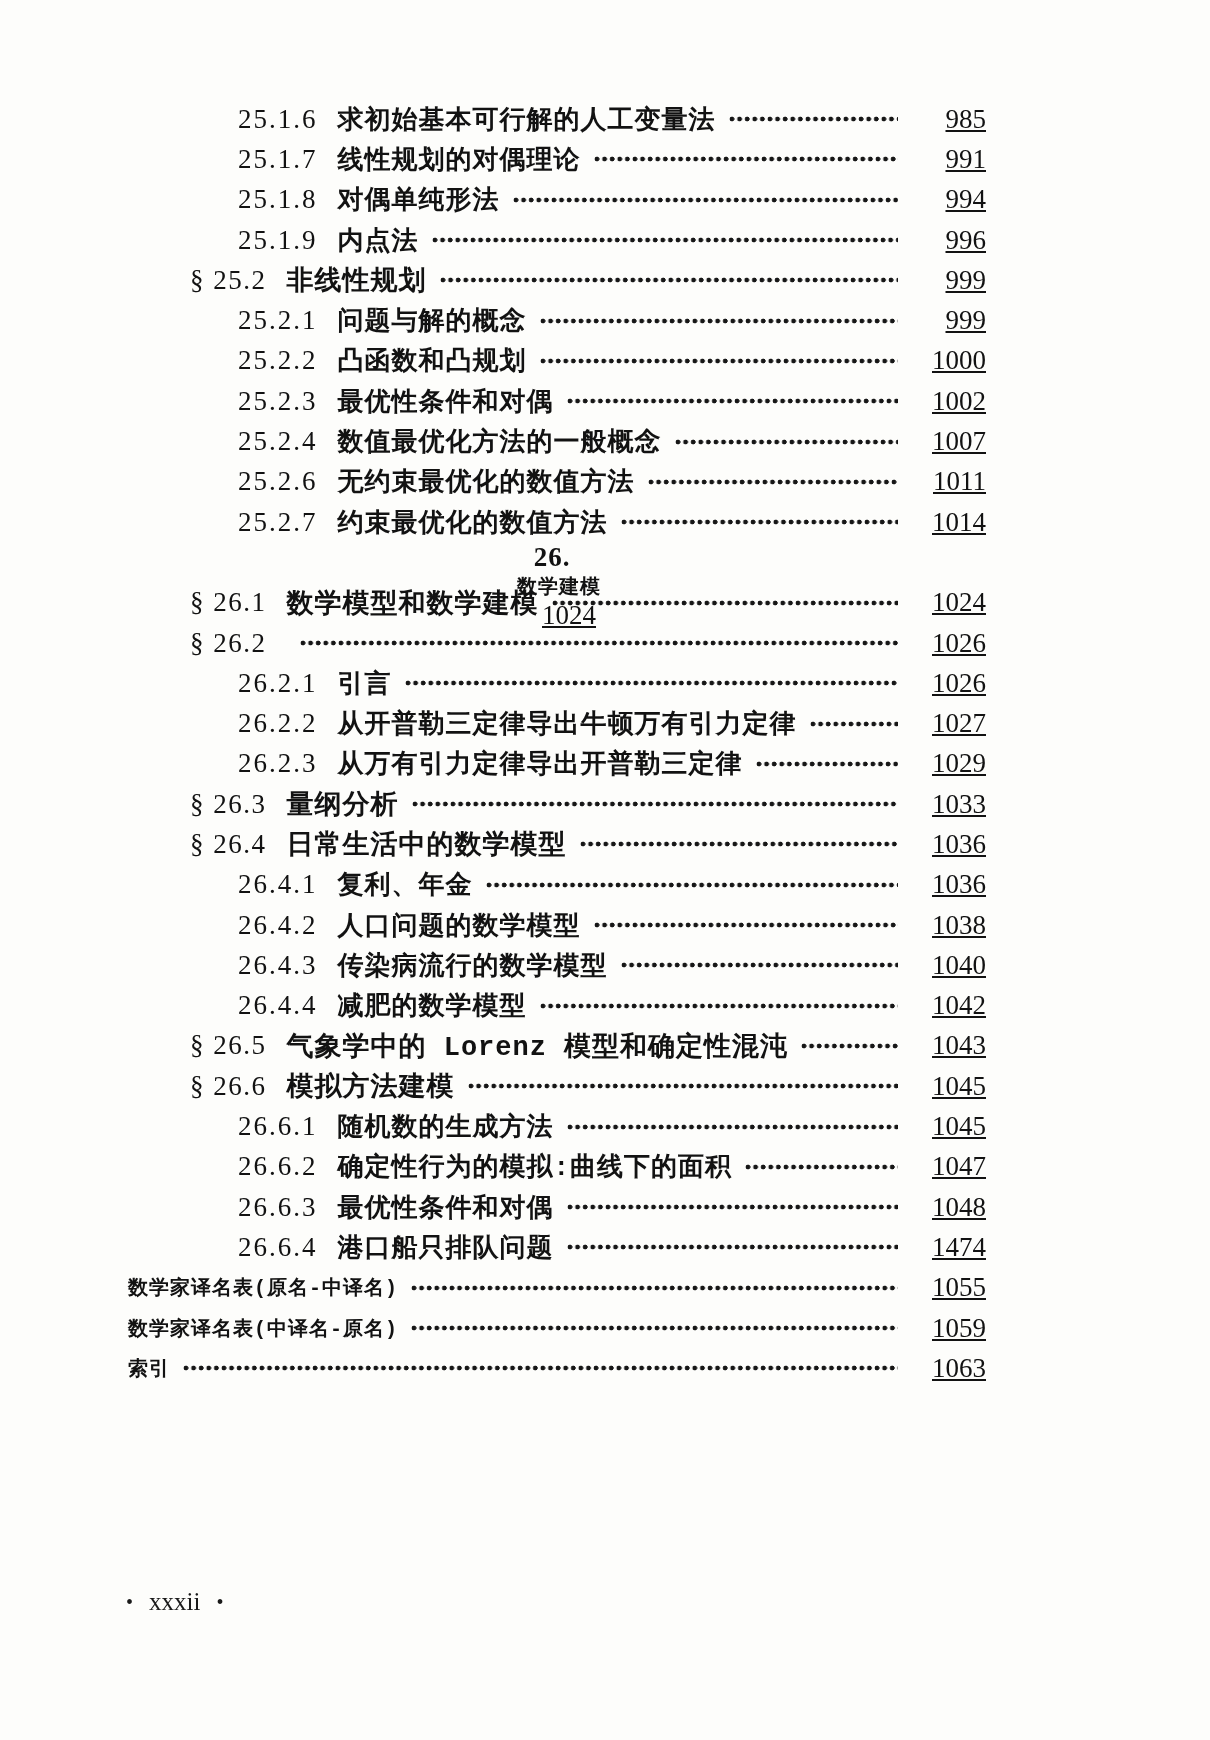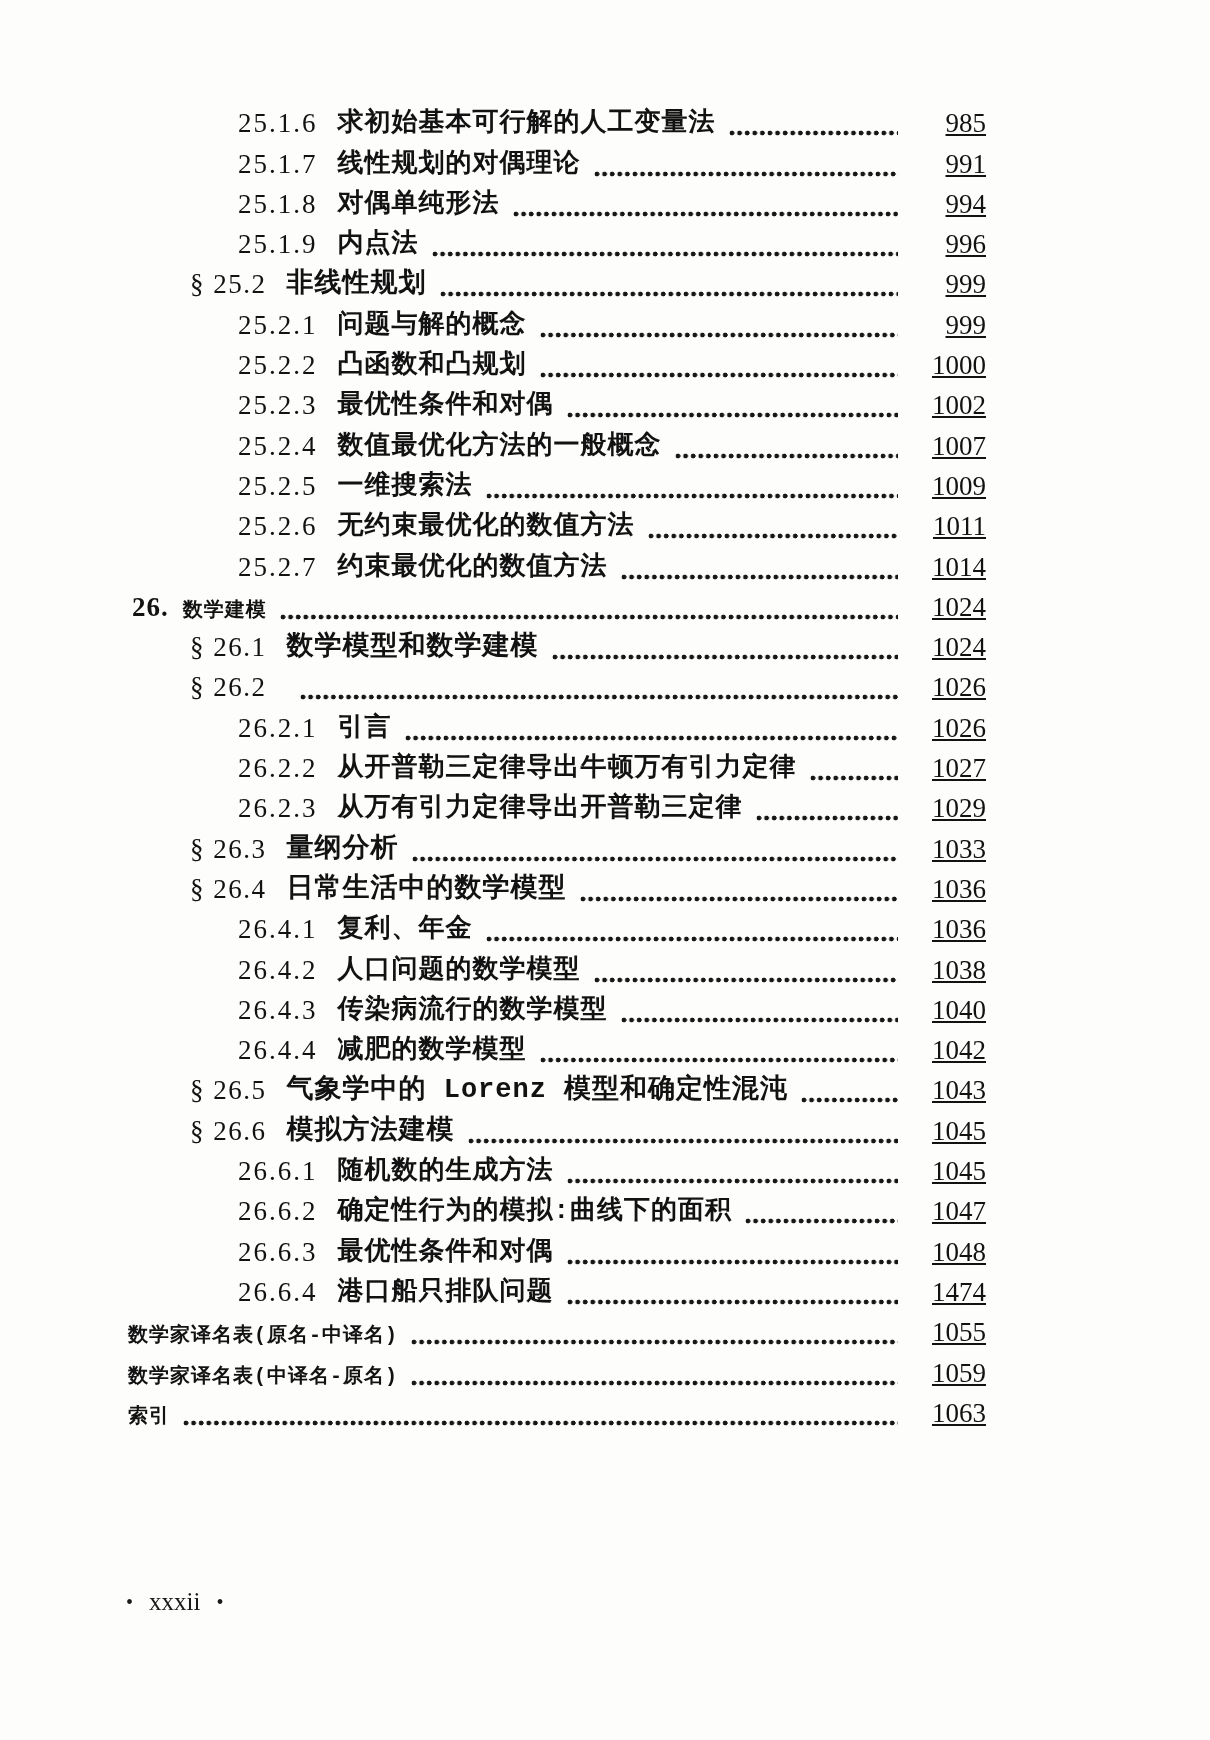--- a/index.html
+++ b/index.html
@@ -18,21 +18,21 @@
     overflow: hidden;
   }
   .toc {
     position: absolute;
     left: 118px;
     top: 99px;
     width: 868px;
   }
   .row {
     display: flex;
-    align-items: flex-end;
+    align-items: center;
     height: 40.3px;
     white-space: nowrap;
   }
   .num {
     font-family: "Liberation Serif", serif;
     font-size: 27px;
     letter-spacing: 2px;
     margin-right: 20px;
     flex: 0 0 auto;
   }
@@ -55,21 +55,21 @@
   }
   .pg {
     font-family: "Liberation Serif", serif;
     font-size: 27px;
     min-width: 74px;
     text-align: right;
     flex: 0 0 auto;
     text-decoration: underline;
   }
   
-  .level-chapter     { padding-left: 14px; }
+  .level-chapter     { padding-left: 14px; flex-direction: column; }
   .level-section     { padding-left: 72px; }
   .level-subsection  { padding-left: 120px; }
   .level-backmatter  { padding-left: 10px; }
 
   .level-chapter .num,
   .level-chapter .title,
   .level-backmatter .title {
     font-weight: bold;
   }
   .level-chapter .title,
@@ -144,26 +144,20 @@
     <span class="leader"></span>
     <span class="pg">1002</span>
   </div>
       <div class="row level-subsection">
     <span class="num">25.2.4</span>
     <span class="title">数值最优化方法的一般概念</span>
     <span class="leader"></span>
     <span class="pg">1007</span>
   </div>
       <div class="row level-subsection">
-    <span class="num">25.2.5</span>
-    <span class="title">一维搜索法</span>
-    <span class="leader"></span>
-    <span class="pg">1009</span>
-  </div>
-      <div class="row level-subsection">
     <span class="num">25.2.6</span>
     <span class="title">无约束最优化的数值方法</span>
     <span class="leader"></span>
     <span class="pg">1011</span>
   </div>
       <div class="row level-subsection">
     <span class="num">25.2.7</span>
     <span class="title">约束最优化的数值方法</span>
     <span class="leader"></span>
     <span class="pg">1014</span>

